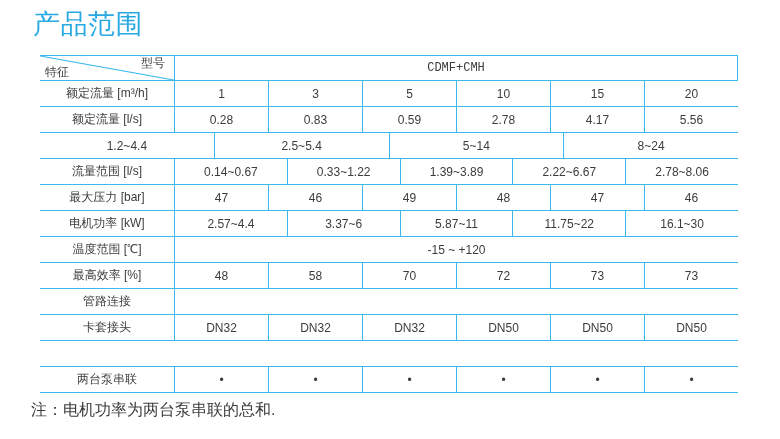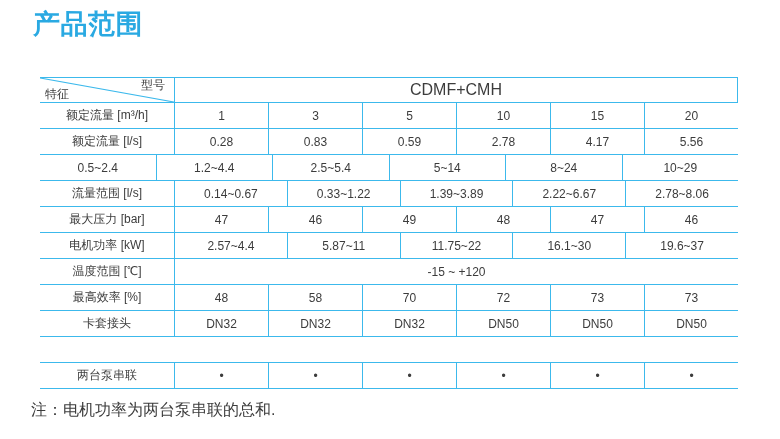--- a/index.html
+++ b/index.html
@@ -11,29 +11,28 @@
   body{
     width:780px;height:439px;
     background:#ffffff;
     font-family:"Liberation Sans", sans-serif;
     color:var(--text);
     overflow:hidden;
     position:relative;
   }
   .title{
     position:absolute;left:33px;top:8px;margin:0;
-    font-size:27px;line-height:32px;font-weight:bold;
+    font-size:27px;line-height:32px;font-weight:normal;
     color:var(--accent);
     letter-spacing:0.5px;
   }
   .spec-table{
     position:absolute;left:40px;top:55px;width:698px;
     border-top:1px solid var(--grid);
     box-sizing:border-box;
-    margin-top:22px;
   }
   .row{
     display:flex;align-items:stretch;
     height:26px;box-sizing:border-box;
     border-bottom:1px solid var(--grid);
     font-size:12px;
   }
   .header-row{height:25px;}
   .label-cell{
     width:135px;flex:0 0 135px;box-sizing:border-box;
@@ -61,21 +60,22 @@
   .corner-top{
     position:absolute;top:1px;right:9px;font-size:12px;line-height:12px;
   }
   .corner-bottom{
     position:absolute;bottom:2px;left:5px;font-size:12px;line-height:12px;
   }
   .model-cell{
     flex:1 1 0;box-sizing:border-box;
     border-right:1px solid var(--grid);
     display:flex;align-items:center;justify-content:center;
-    font-size:16px;
+    font-size:12px;
+    font-family:Liberation Mono, monospace;
   }
   .note{
     position:absolute;left:31px;top:400px;
     font-size:16px;
   }
 </style>
 </head>
 <body>
 
 <h1 class="title">产品范围</h1>
@@ -104,26 +104,24 @@
       <div class="row">
         <div class="label-cell">额定流量 [l/s]</div>
         <div class="value-cell">0.28</div>
         <div class="value-cell">0.83</div>
         <div class="value-cell">0.59</div>
         <div class="value-cell">2.78</div>
         <div class="value-cell">4.17</div>
         <div class="value-cell">5.56</div>
       </div>
       <div class="row">
-        <div class="value-cell">0.5~2.4</div>
         <div class="value-cell">1.2~4.4</div>
         <div class="value-cell">2.5~5.4</div>
         <div class="value-cell">5~14</div>
         <div class="value-cell">8~24</div>
-        <div class="value-cell">10~29</div>
       </div>
       <div class="row">
         <div class="label-cell">流量范围 [l/s]</div>
         <div class="value-cell">0.14~0.67</div>
         <div class="value-cell">0.33~1.22</div>
         <div class="value-cell">1.39~3.89</div>
         <div class="value-cell">2.22~6.67</div>
         <div class="value-cell">2.78~8.06</div>
       </div>
       <div class="row">
@@ -131,37 +129,41 @@
         <div class="value-cell">47</div>
         <div class="value-cell">46</div>
         <div class="value-cell">49</div>
         <div class="value-cell">48</div>
         <div class="value-cell">47</div>
         <div class="value-cell">46</div>
       </div>
       <div class="row">
         <div class="label-cell">电机功率 [kW]</div>
         <div class="value-cell">2.57~4.4</div>
+        <div class="value-cell">3.37~6</div>
         <div class="value-cell">5.87~11</div>
         <div class="value-cell">11.75~22</div>
         <div class="value-cell">16.1~30</div>
-        <div class="value-cell">19.6~37</div>
       </div>
       <div class="row">
         <div class="label-cell">温度范围 [℃]</div>
         <div class="merged-cell">-15 ~ +120</div>
       </div>
       <div class="row">
         <div class="label-cell">最高效率 [%]</div>
         <div class="value-cell">48</div>
         <div class="value-cell">58</div>
         <div class="value-cell">70</div>
         <div class="value-cell">72</div>
         <div class="value-cell">73</div>
         <div class="value-cell">73</div>
+      </div>
+      <div class="row">
+        <div class="label-cell">管路连接</div>
+        <div class="merged-cell"></div>
       </div>
       <div class="row">
         <div class="label-cell">卡套接头</div>
         <div class="value-cell">DN32</div>
         <div class="value-cell">DN32</div>
         <div class="value-cell">DN32</div>
         <div class="value-cell">DN50</div>
         <div class="value-cell">DN50</div>
         <div class="value-cell">DN50</div>
       </div>

